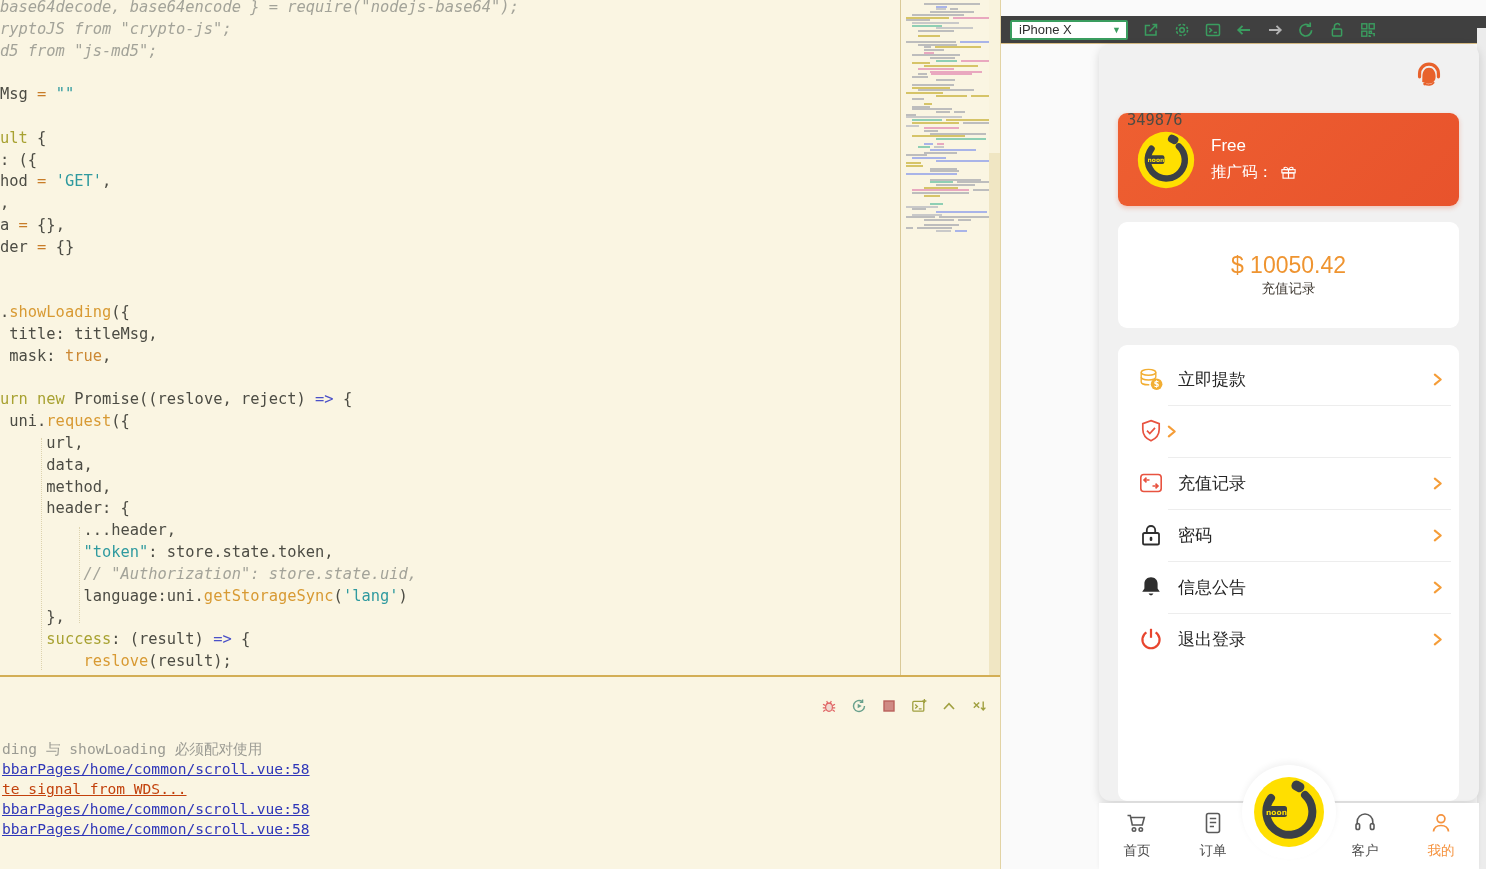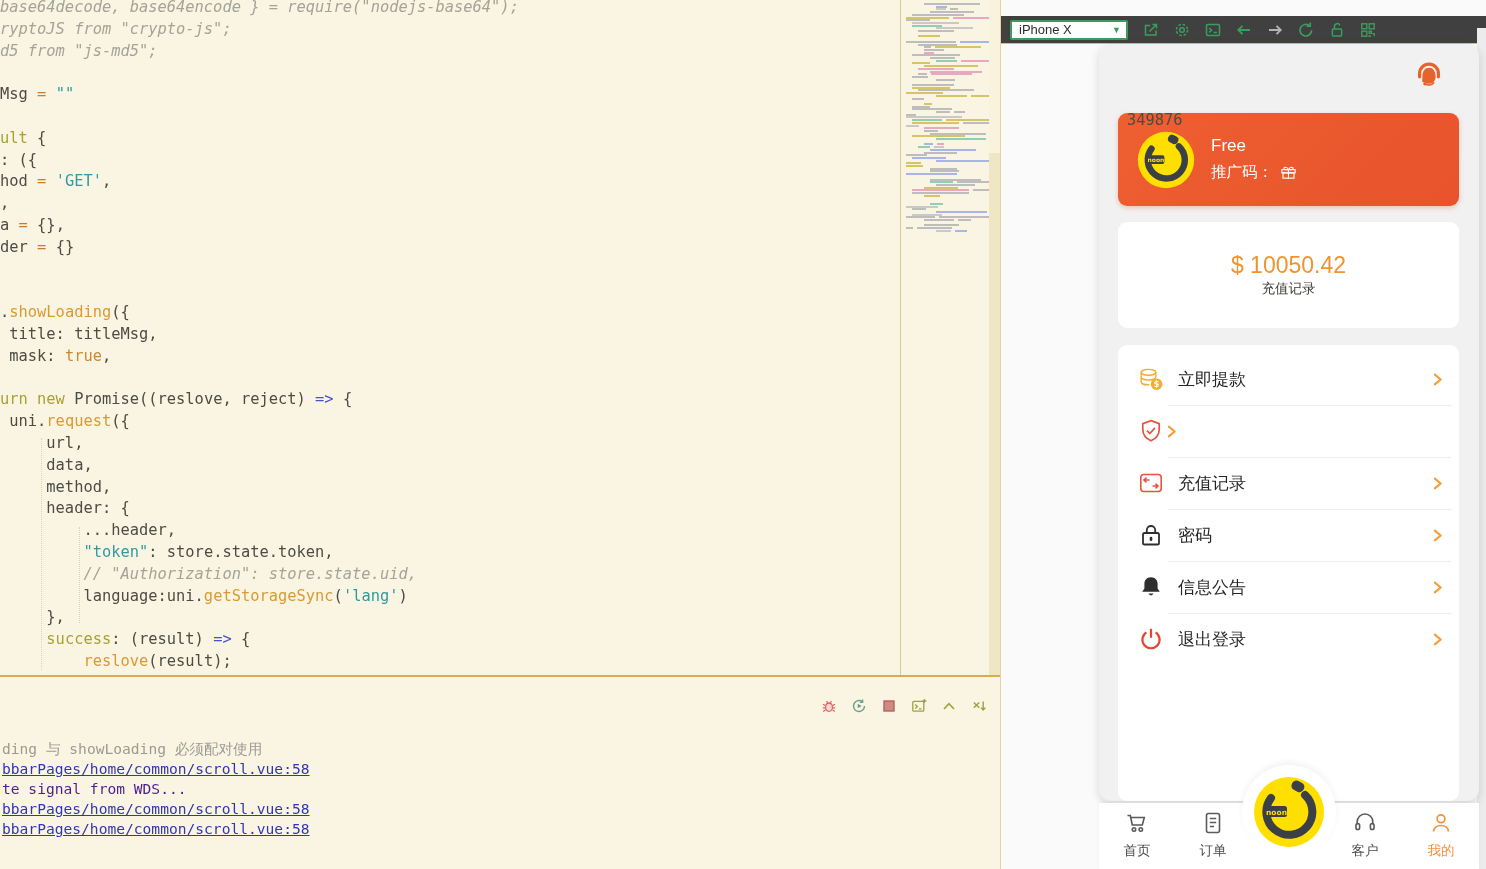--- a/index.html
+++ b/index.html
@@ -26,21 +26,21 @@
   #minimap { position:absolute; left:904px; top:3px; width:84px; height:230px; }
   #minimap i { position:absolute; height:2px; display:block; }
   .scroll-track { position:absolute; left:989px; top:0; width:11px; height:676px; background:#f0e6c3; }
   .scroll-thumb { position:absolute; left:0; top:0; width:100%; height:153px; background:#f9f3dd; }
   .editor-divider { position:absolute; left:0; top:675px; width:1000px; height:2px; background:#d3ae55; }
   .console-toolbar { position:absolute; top:698px; right:13px; display:flex; gap:14px; align-items:center; }
   .console-toolbar span { display:flex; cursor:pointer; }
   .console { position:absolute; left:2px; top:739px; font-family:"DejaVu Sans Mono",monospace;
              font-size:14.6px; line-height:20px; white-space:pre; }
   .console .muted { color:#9b9b93; }
-  .console .plain { color:#4c1d95; }
+  .console .plain { color:#c2410c;text-decoration:underline; }
   .console .link  { color:#2f36b8; text-decoration:underline; cursor:pointer; }
 
   
   .sim { position:absolute; left:1000px; top:0; width:486px; height:869px; background:#fafafa; border-left:1px solid #e2d3a4; }
   .sim-toolbar { position:absolute; left:0; top:16px; width:486px; height:28px; background:#404040;
                  border-bottom:1px solid #d9bd85; display:flex; align-items:center; }
   .device-select { margin-left:9px; width:118px; height:20px; border:2px solid #3a9d5f; border-radius:2px;
                    display:flex; align-items:center; justify-content:space-between; padding:0 5px 0 7px;
                    font-size:13px; color:#2e2e2e; background:#fff; cursor:pointer; }
   .caret { color:#3a9d5f; font-size:9px; }

